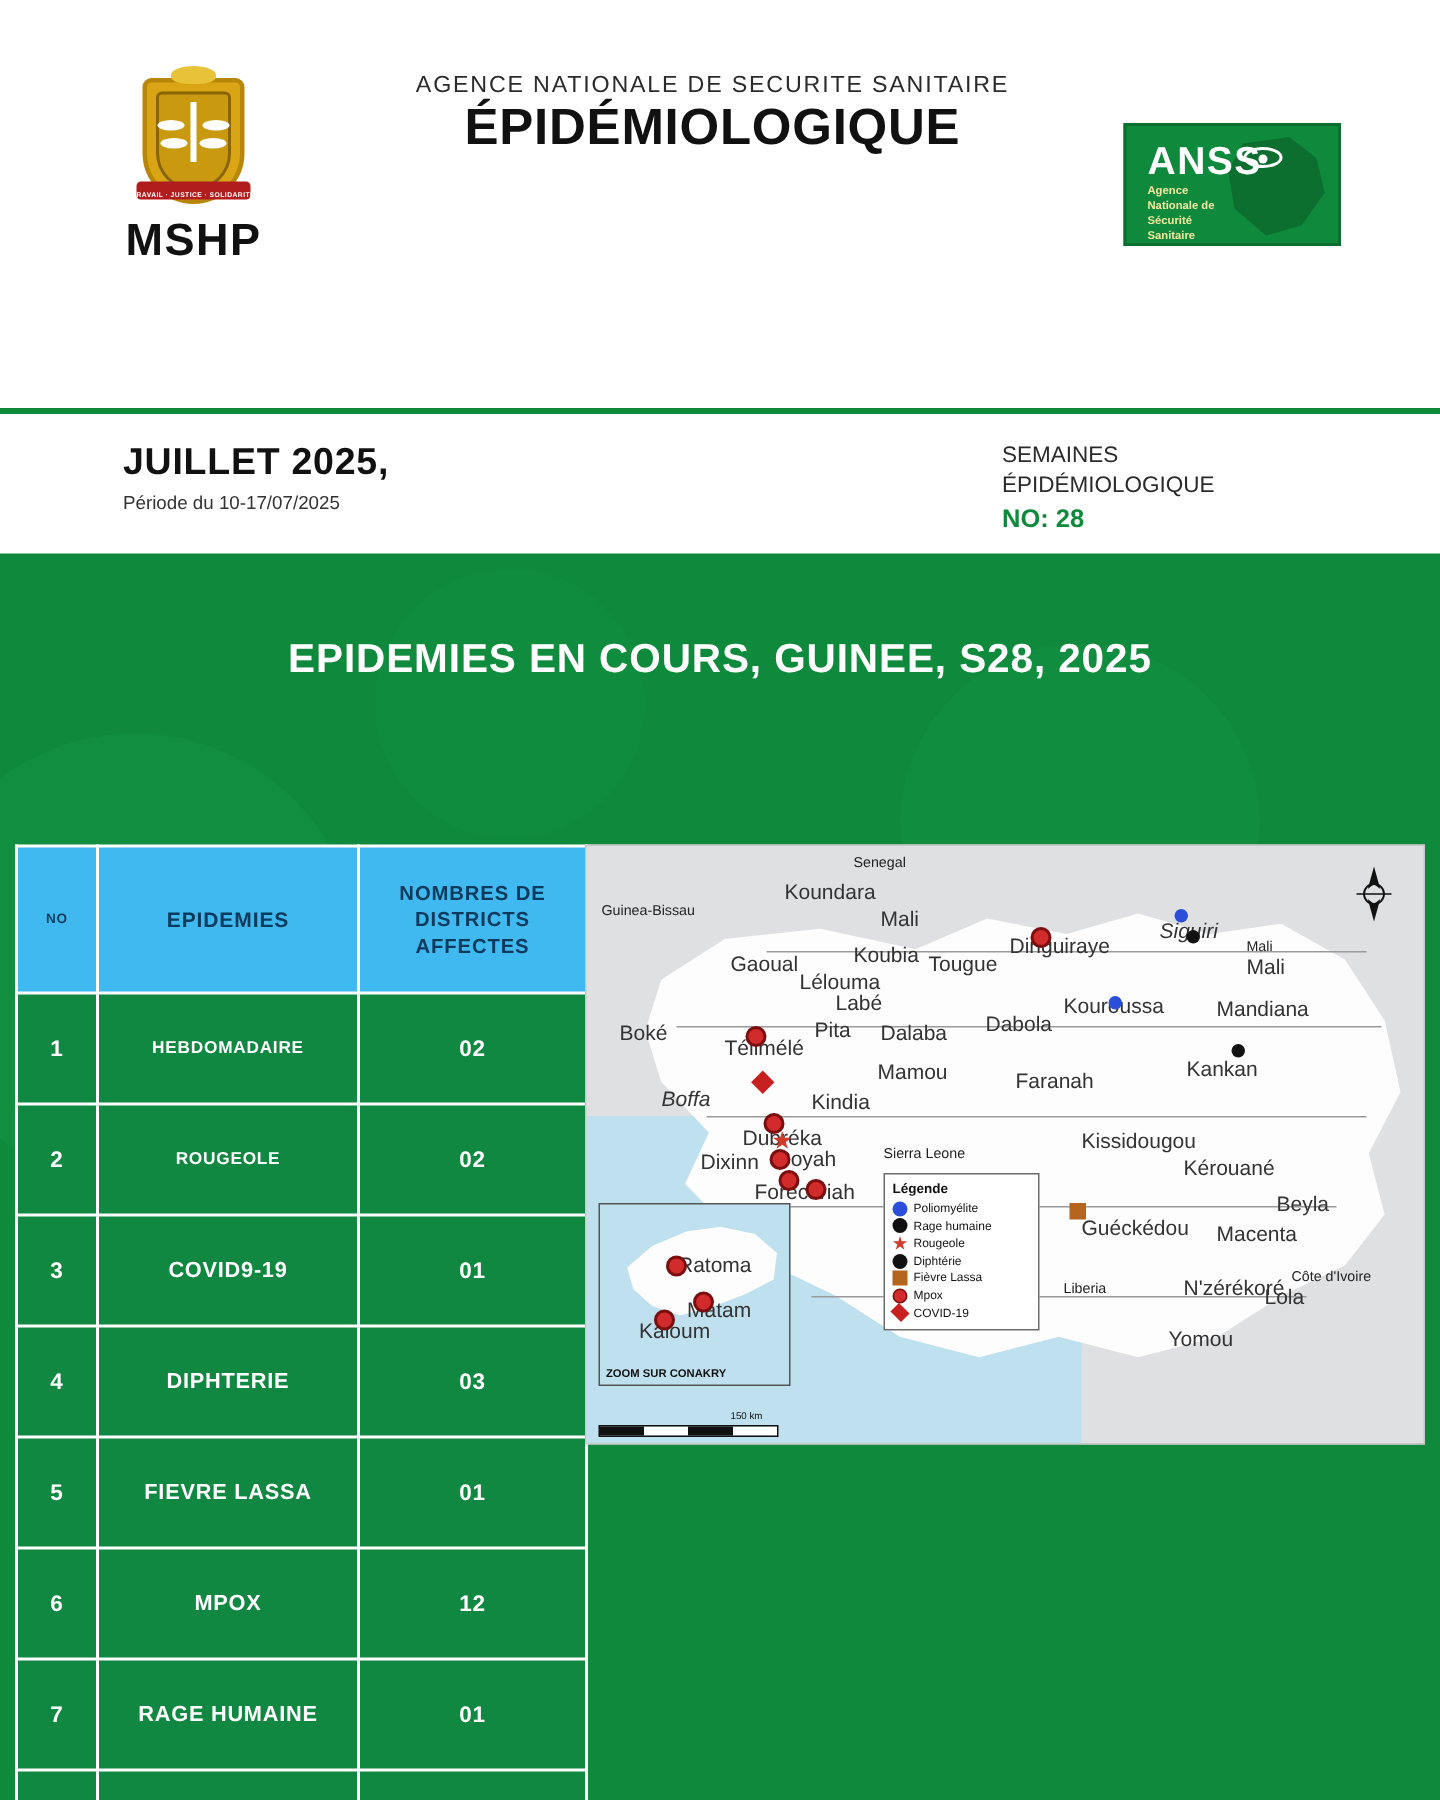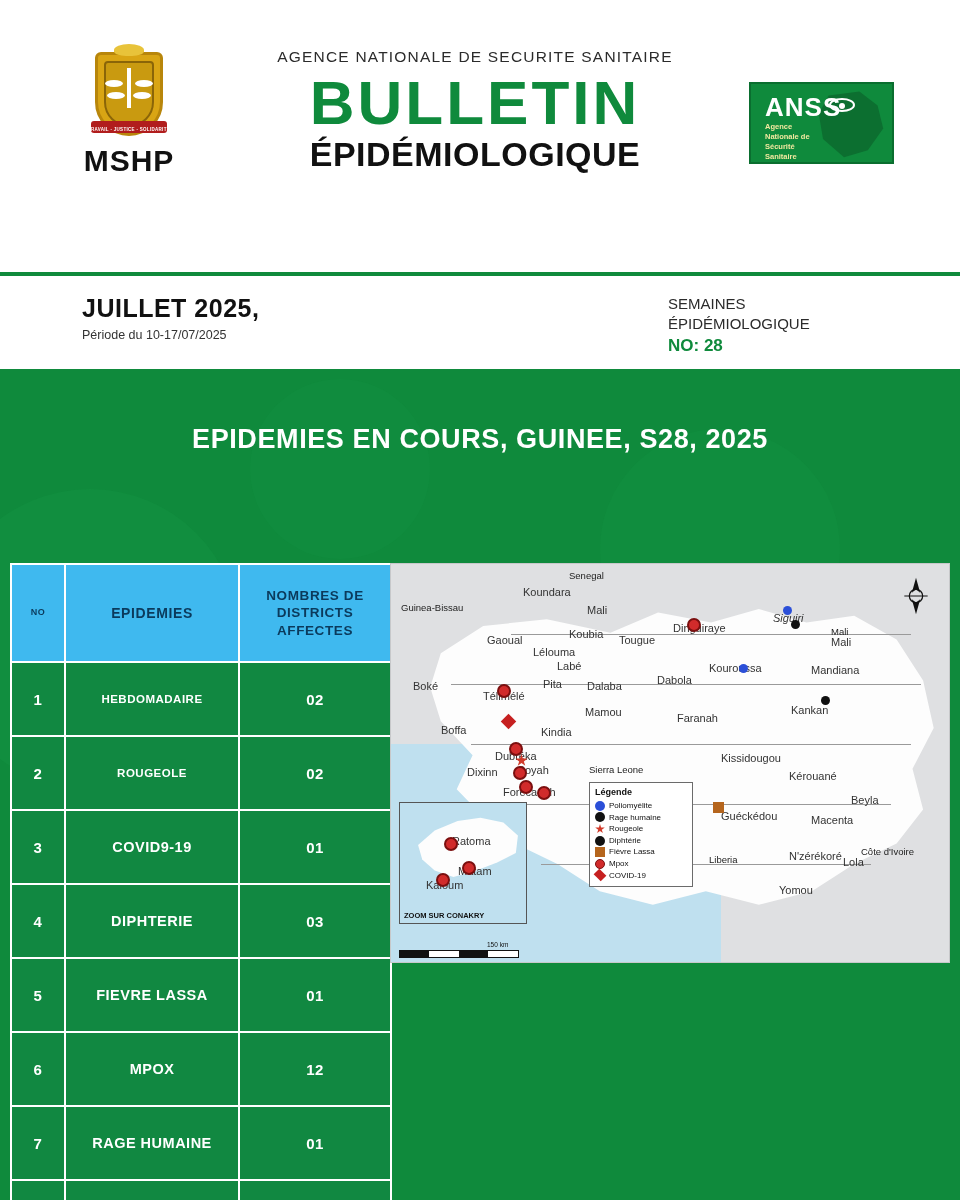--- a/index.html
+++ b/index.html
@@ -331,21 +331,21 @@
       20% 74%, 14% 66%, 9% 58%, 12% 48%, 6% 38%, 4% 28%
     );
   }
   .prefline {
     position: absolute;
     background: #9a9a9a;
     height: 1px;
   }
   .map-label {
     position: absolute;
-    font-size: 11px;
+    font-size: 14px;
     color: #333333;
     white-space: nowrap;
   }
   .map-label.country {
     font-size: 9.5px;
     color: #222222;
   }
   .pt {
     position: absolute;
     width: 9px; height: 9px;
@@ -465,21 +465,20 @@
       <div class="crest-leaf" style="left:20px;top:46px;"></div>
       <div class="crest-leaf" style="left:46px;top:46px;"></div>
       <div class="crest-ribbon"></div>
       <div class="crest-motto">TRAVAIL · JUSTICE · SOLIDARITE</div>
     </div>
     <div class="mshp-text">MSHP</div>
   </div>
 
   <div class="title-block">
     <div class="agency-line">AGENCE NATIONALE DE SECURITE SANITAIRE</div>
-    <div class="bulletin">BULLETIN</div>
     <div class="epidemio">ÉPIDÉMIOLOGIQUE</div>
   </div>
 
   <div class="anss-logo">
     <div class="anss-map"></div>
     <div class="anss-letters">ANSS</div>
     <div class="anss-eye"></div>
     <div class="anss-sub">Agence<br>Nationale de<br>Sécurité<br>Sanitaire</div>
   </div>
 </div>
@@ -597,21 +596,21 @@
     <div class="map-label" style="left:196px;top:116px;">Dalaba</div>
     <div class="map-label" style="left:266px;top:110px;">Dabola</div>
     <div class="map-label" style="left:318px;top:98px;">Kouroussa</div>
     <div class="map-label" style="left:420px;top:100px;">Mandiana</div>
     <div class="map-label" style="left:22px;top:116px;">Boké</div>
     <div class="map-label" style="left:92px;top:126px;">Télimélé</div>
     <div class="map-label" style="left:152px;top:114px;">Pita</div>
     <div class="map-label" style="left:194px;top:142px;">Mamou</div>
     <div class="map-label" style="left:286px;top:148px;">Faranah</div>
     <div class="map-label" style="left:400px;top:140px;">Kankan</div>
-    <div class="map-label" style="left:50px;top:160px;">Boffa</div>
+    <div class="map-label" style="left:50px;top:160px;font-style:italic;">Boffa</div>
     <div class="map-label" style="left:150px;top:162px;">Kindia</div>
     <div class="map-label" style="left:104px;top:186px;">Dubréka</div>
     <div class="map-label" style="left:126px;top:200px;">Coyah</div>
     <div class="map-label" style="left:76px;top:202px;">Dixinn</div>
     <div class="map-label" style="left:112px;top:222px;">Forécariah</div>
     <div class="map-label" style="left:330px;top:188px;">Kissidougou</div>
     <div class="map-label" style="left:398px;top:206px;">Kérouané</div>
     <div class="map-label" style="left:460px;top:230px;">Beyla</div>
     <div class="map-label" style="left:330px;top:246px;">Guéckédou</div>
     <div class="map-label" style="left:420px;top:250px;">Macenta</div>

